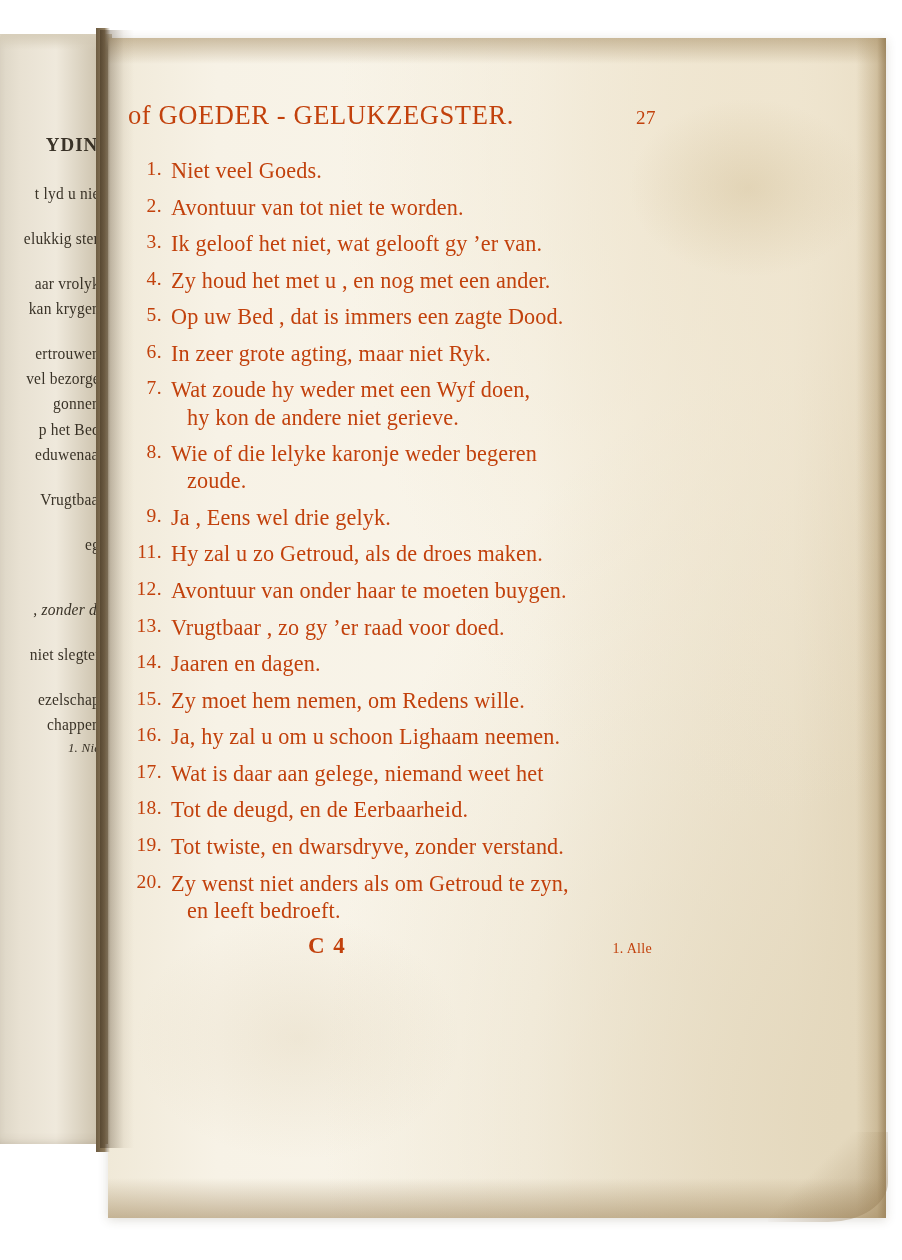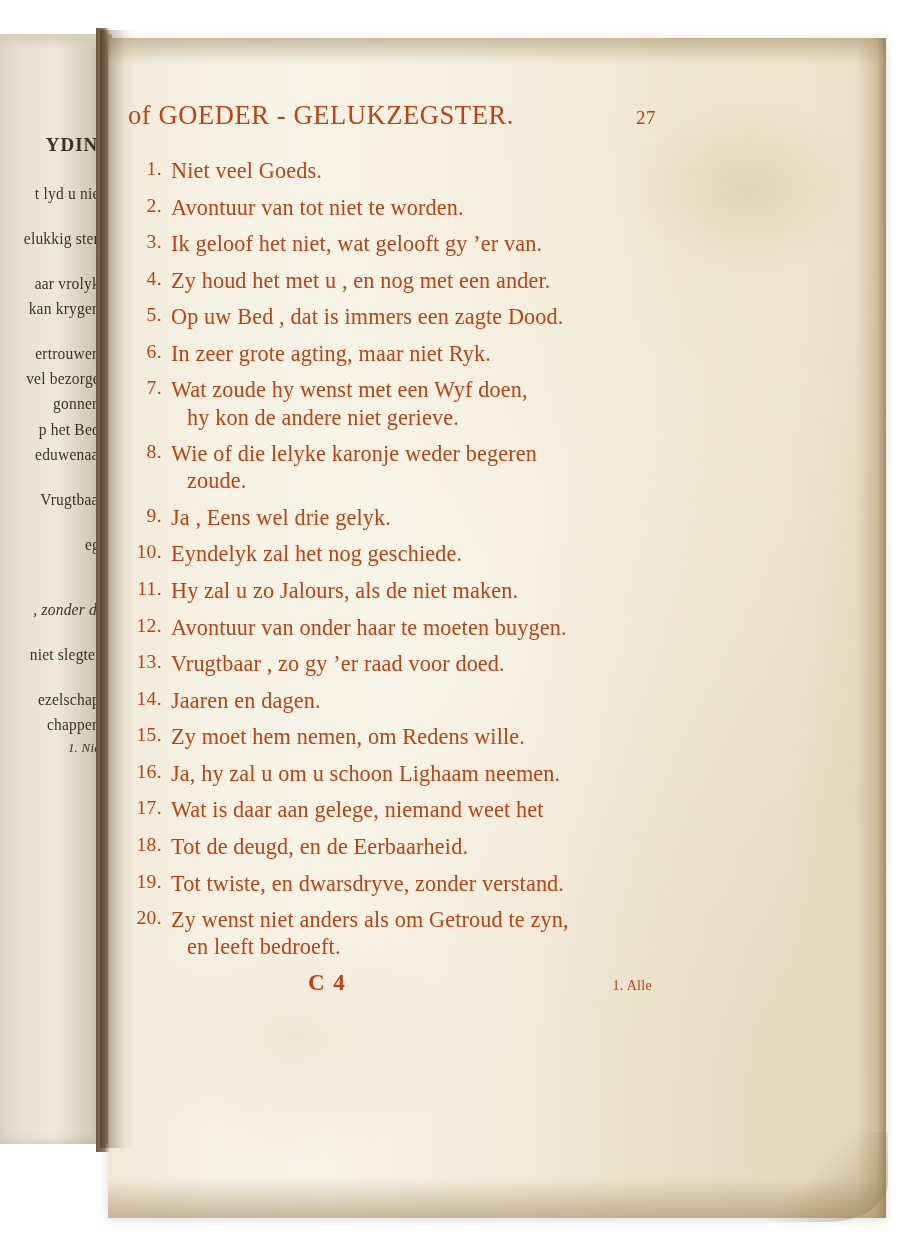--- a/index.html
+++ b/index.html
@@ -301,37 +301,33 @@
       <li>
           <span class="num">5.</span>
           <span class="txt">Op uw Bed , dat is immers een zagte Dood.</span>
         </li>
       <li>
           <span class="num">6.</span>
           <span class="txt">In zeer grote agting, maar niet Ryk.</span>
         </li>
       <li>
           <span class="num">7.</span>
-          <span class="txt"><span>Wat zoude hy wenst met een Wyf doen,</span><span class="cont">hy kon de andere niet gerieve.</span></span>
+          <span class="txt"><span>Wat zoude hy weder met een Wyf doen,</span><span class="cont">hy kon de andere niet gerieve.</span></span>
         </li>
       <li>
           <span class="num">8.</span>
           <span class="txt"><span>Wie of die lelyke karonje weder begeren</span><span class="cont">zoude.</span></span>
         </li>
       <li>
           <span class="num">9.</span>
           <span class="txt">Ja , Eens wel drie gelyk.</span>
         </li>
       <li>
-          <span class="num">10.</span>
-          <span class="txt">Eyndelyk zal het nog geschiede.</span>
-        </li>
-      <li>
           <span class="num">11.</span>
-          <span class="txt">Hy zal u zo Jalours, als de niet maken.</span>
+          <span class="txt">Hy zal u zo Getroud, als de droes maken.</span>
         </li>
       <li>
           <span class="num">12.</span>
           <span class="txt">Avontuur van onder haar te moeten buygen.</span>
         </li>
       <li>
           <span class="num">13.</span>
           <span class="txt">Vrugtbaar , zo gy ’er raad voor doed.</span>
         </li>
       <li>

